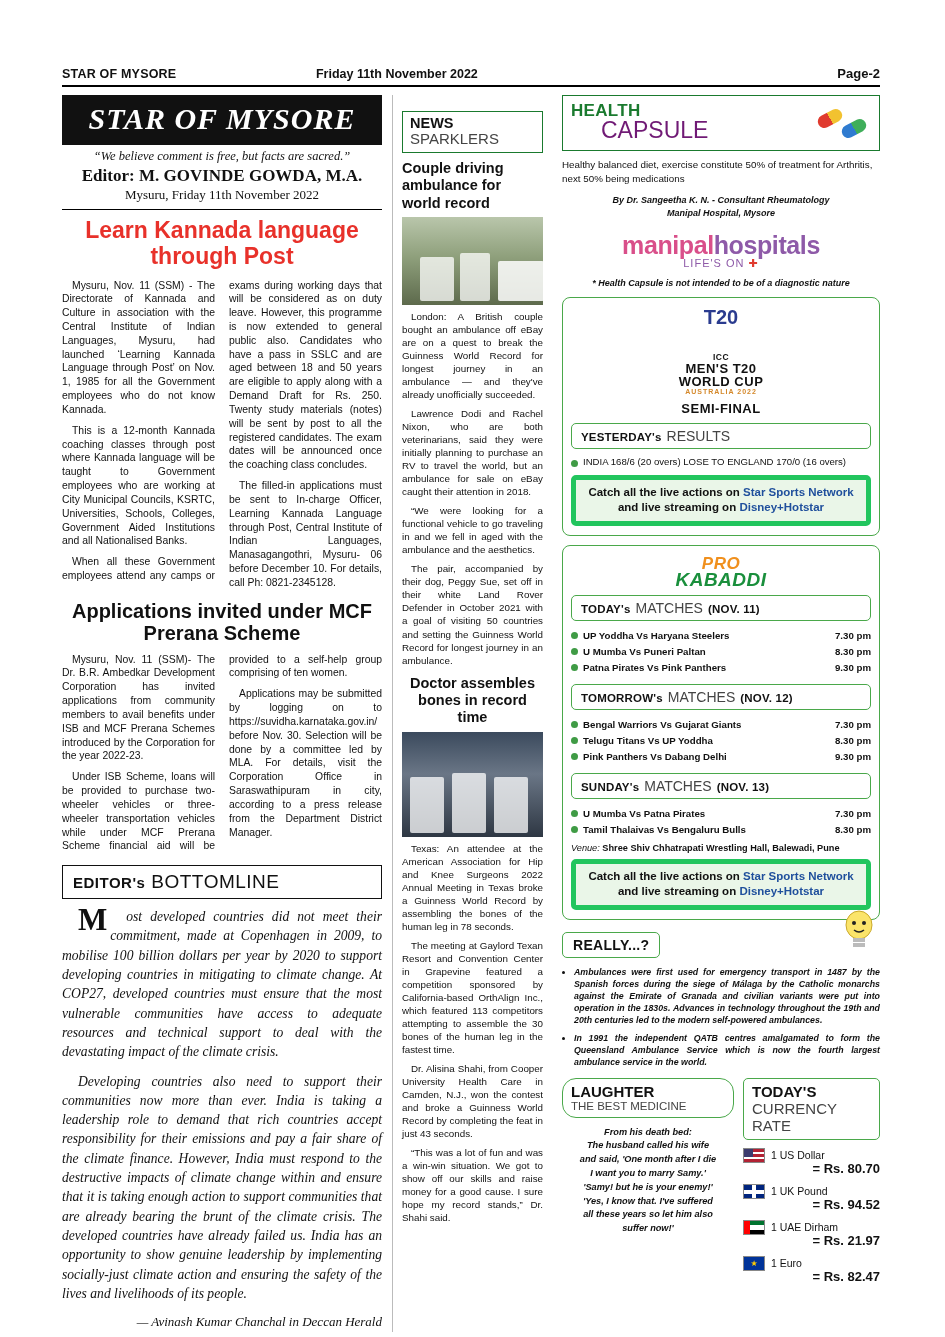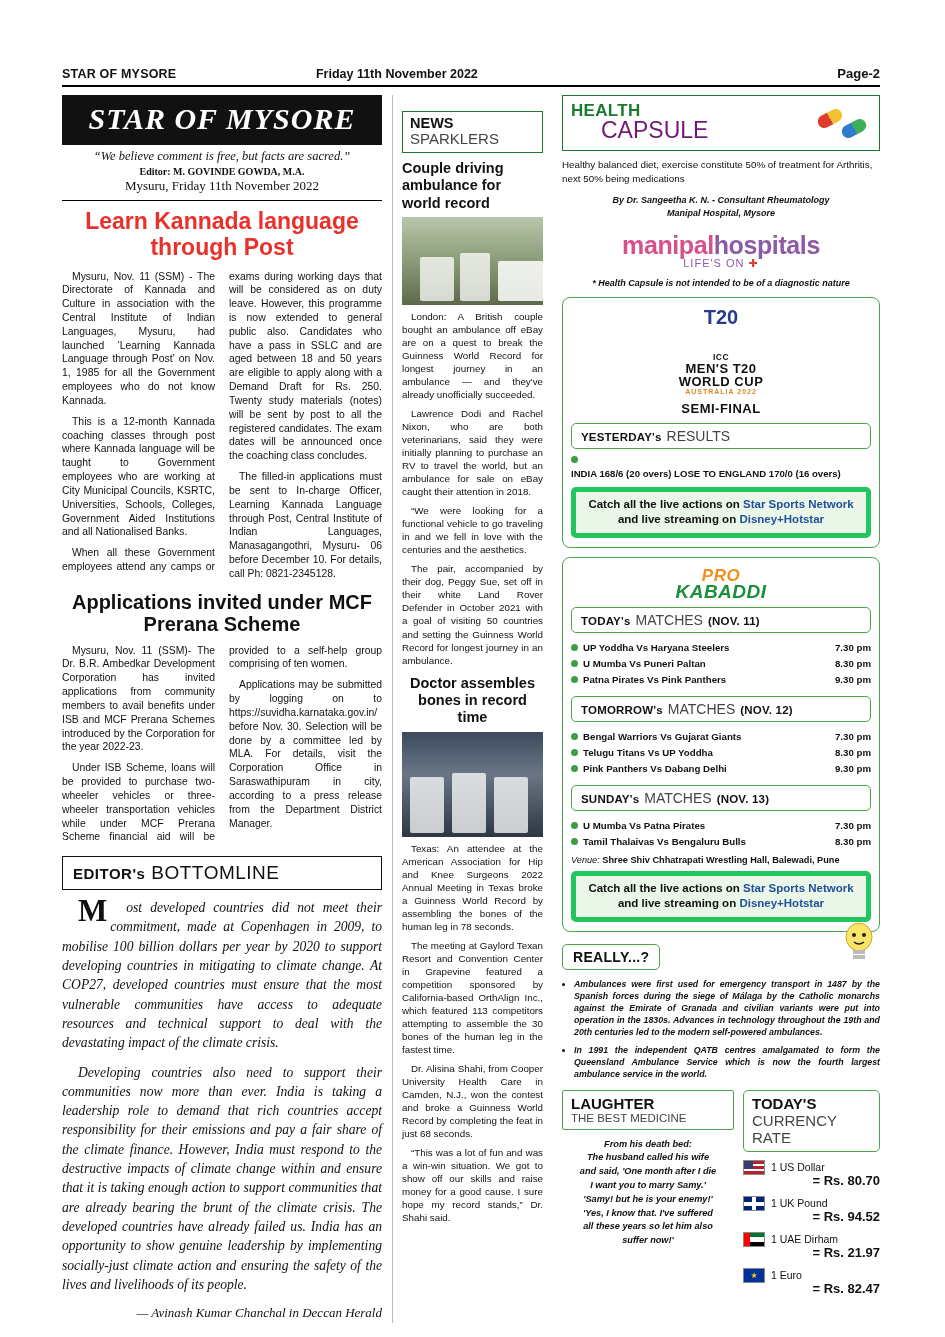--- a/index.html
+++ b/index.html
@@ -43,21 +43,21 @@
     font-family:"Liberation Serif", serif;
     font-weight:bold; font-size:30px; letter-spacing:1px;
     font-style: italic;
   }
   .motto {
     text-align:center; font-family:"Liberation Serif", serif;
     font-size:12.5px; font-style:italic; margin:3px 0 2px;
   }
   .editorline {
     text-align:center; font-family:"Liberation Serif", serif;
-    font-weight:bold; font-size:10px; margin:1px 0;
+    font-weight:bold; font-size:17px; margin:1px 0;
   }
   .placeline {
     text-align:center; font-family:"Liberation Serif", serif;
     font-size:13px; margin:1px 0 6px; border-bottom:1px solid #000; padding-bottom:6px;
   }
   h1.lead {
     color:#e8312a; text-align:center; font-size:23px; line-height:1.12;
     margin:8px 0 9px; font-weight:bold;
   }
   h2.head2 {
@@ -146,21 +146,21 @@
   .t20 .l1{font-size:8.5px;font-weight:bold;color:#111;letter-spacing:.5px;}
   .t20 .l2{font-size:13px;font-weight:bold;color:#111;letter-spacing:.5px;line-height:1;}
   .t20 .l3{font-size:7px;font-weight:bold;color:#d4882a;letter-spacing:1px;}
   .semifinal{ text-align:center;font-size:13px;font-weight:bold;letter-spacing:.5px;margin:6px 0 7px;}
   .ribbon {
     border:1.5px solid #4aa84a; border-radius:5px; padding:4px 9px; background:#fff;
     display:flex; align-items:baseline; gap:5px; margin-bottom:7px;
   }
   .ribbon .r1{font-weight:bold;font-size:11.5px;letter-spacing:.2px;}
   .ribbon .r2{font-size:14px;color:#444;}
-  .result-line { font-size:9.6px; font-weight:bold; display:flex; align-items:flex-start; gap:5px; margin:2px 0 8px;flex-direction:column;}
+  .result-line { font-size:9.6px; font-weight:normal; display:flex; align-items:flex-end; gap:5px; margin:2px 0 8px;}
   .dot { width:7px;height:7px;border-radius:50%;background:#3f9b45;display:inline-block; flex:none;}
   .callout {
     border:5px solid #22c55e; border-radius:5px; background:#eaf6e8;
     text-align:center; font-size:11.5px; font-weight:bold; line-height:1.35; padding:5px 4px;
   }
   .callout .blue { color:#1f4f9c; }
   .kab { text-align:center; margin-bottom:4px;}
   .kab .k1{ font-size:17px;font-weight:bold;color:#f0901e;font-style:italic;letter-spacing:.5px;}
   .kab .k2{ font-size:19px;font-weight:bold;color:#1a8f3c;font-style:italic;letter-spacing:.5px;margin-top:-5px;}
   table.matches { width:100%; border-collapse:collapse; font-size:9.7px; }
@@ -177,21 +177,21 @@
   .bulbwrap{ position:relative; }
   .bulb{
     position:absolute; right:4px; top:-24px; width:34px; height:44px;
   }
   .really-body { font-size:8.8px; line-height:1.38; text-align:justify; margin-top:8px;}
   .really-body li { margin-bottom:6px; font-style:italic; font-weight:bold;}
   .really-body ul { margin:0; padding-left:12px;}
 
   .bottom-row { display:flex; gap:9px; margin-top:9px; }
   .laugh { width:172px; }
-  .lbox { border:1.5px solid #4aa84a; border-radius:2px; padding:4px 8px 5px;}
+  .lbox { border:1.5px solid #4aa84a; border-radius:14px; padding:4px 8px 5px;}
   .lbox .l1{font-size:15px;font-weight:bold;}
   .lbox .l2{font-size:11.5px;color:#444;}
   .joke { font-size:9.2px; font-style:italic; font-weight:bold; text-align:center; line-height:1.5; margin-top:8px;}
   .curr { flex:1; }
   .cbox { border:1.5px solid #4aa84a; border-radius:5px; padding:4px 8px 5px;}
   .cbox .c1{font-size:15px;font-weight:bold;}
   .cbox .c2{font-size:15px;color:#444;}
   .crow { display:flex; align-items:center; gap:6px; margin-top:8px; font-size:10.5px;}
   .flag { width:22px;height:15px;border:1px solid #888; flex:none;}
   .crow .cname{ font-weight:normal;}
@@ -269,36 +269,36 @@
 
       <div class="photo p1">
         <div class="fig" style="left:18px;width:34px;height:44px;"></div>
         <div class="fig" style="left:58px;width:30px;height:48px;"></div>
         <div class="fig" style="left:96px;width:46px;height:40px;background:rgba(255,255,255,.85);"></div>
       </div>
 
       <div class="midtext">
         <p>London: A British couple bought an ambulance off eBay are on a quest to break the Guinness World Record for longest journey in an ambulance — and they've already unofficially succeeded.</p>
         <p>Lawrence Dodi and Rachel Nixon, who are both veterinarians, said they were initially planning to purchase an RV to travel the world, but an ambulance for sale on eBay caught their attention in 2018.</p>
-        <p>“We were looking for a functional vehicle to go traveling in and we fell in love with the centuries and the aesthetics.</p>
+        <p>“We were looking for a functional vehicle to go traveling in and we fell in aged with the ambulance and the aesthetics.</p>
         <p>The pair, accompanied by their dog, Peggy Sue, set off in their white Land Rover Defender in October 2021 with a goal of visiting 50 countries and setting the Guinness World Record for longest journey in an ambulance.</p>
       </div>
 
       <div class="mid-head2">Doctor assembles bones in record time</div>
 
       <div class="photo p2">
         <div class="fig" style="left:8px;width:34px;height:56px;"></div>
         <div class="fig" style="left:50px;width:34px;height:60px;"></div>
         <div class="fig" style="left:92px;width:34px;height:56px;"></div>
       </div>
 
       <div class="midtext">
         <p>Texas: An attendee at the American Association for Hip and Knee Surgeons 2022 Annual Meeting in Texas broke a Guinness World Record by assembling the bones of the human leg in 78 seconds.</p>
         <p>The meeting at Gaylord Texan Resort and Convention Center in Grapevine featured a competition sponsored by California-based OrthAlign Inc., which featured 113 competitors attempting to assemble the 30 bones of the human leg in the fastest time.</p>
-        <p>Dr. Alisina Shahi, from Cooper University Health Care in Camden, N.J., won the contest and broke a Guinness World Record by completing the feat in just 68 seconds.</p>
+        <p>Dr. Alisina Shahi, from Cooper University Health Care in Camden, N.J., won the contest and broke a Guinness World Record by completing the feat in just 43 seconds.</p>
         <p>“This was a lot of fun and was a win-win situation. We got to show off our skills and raise money for a good cause. I sure hope my record stands,” Dr. Shahi said.</p>
       </div>
     </div>
 
     <div class="col-right">
 
       <div class="hcap">
         <div class="h1">HEALTH</div>
         <div class="h2">CAPSULE</div>
         <div class="pill-a"></div>

